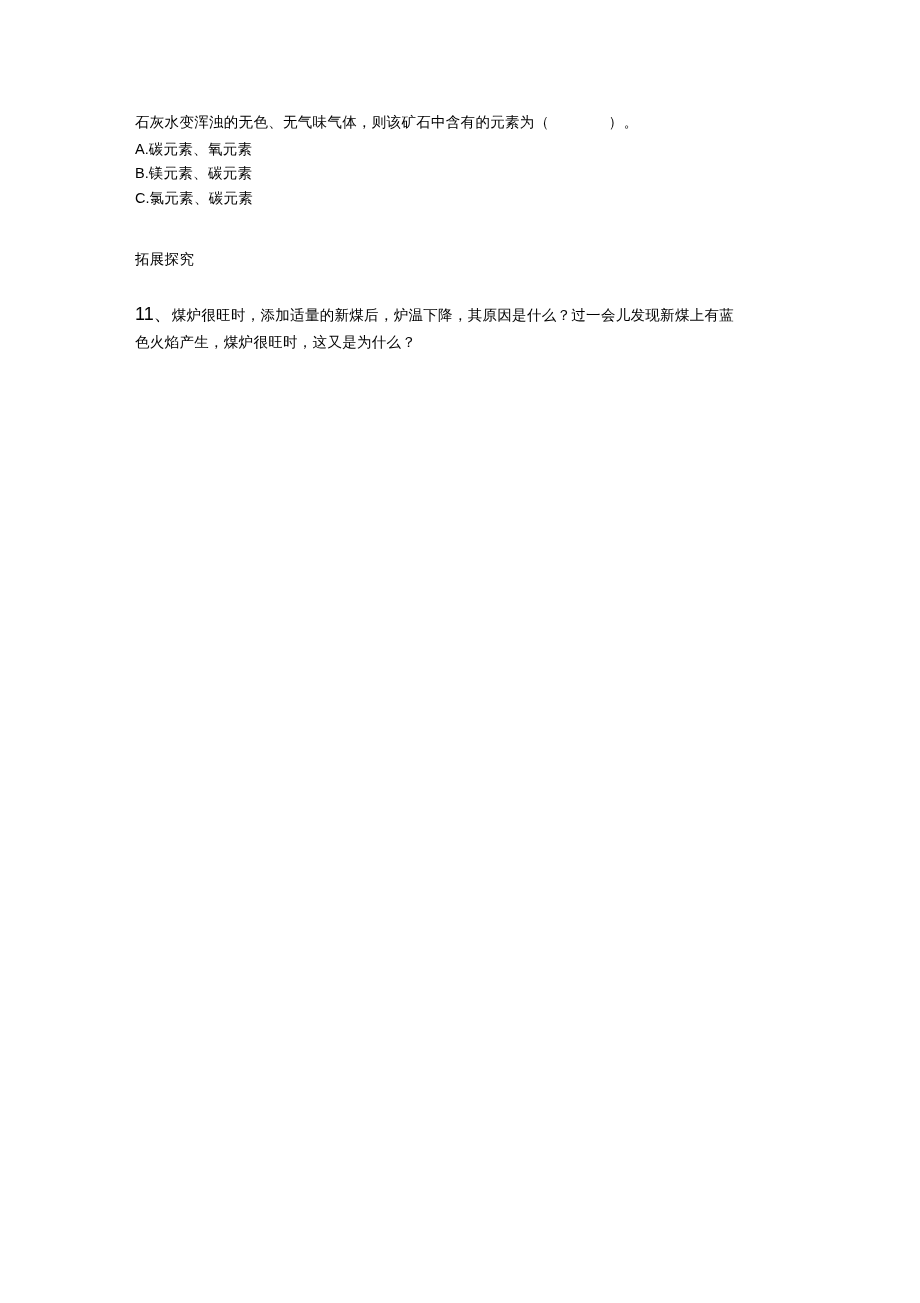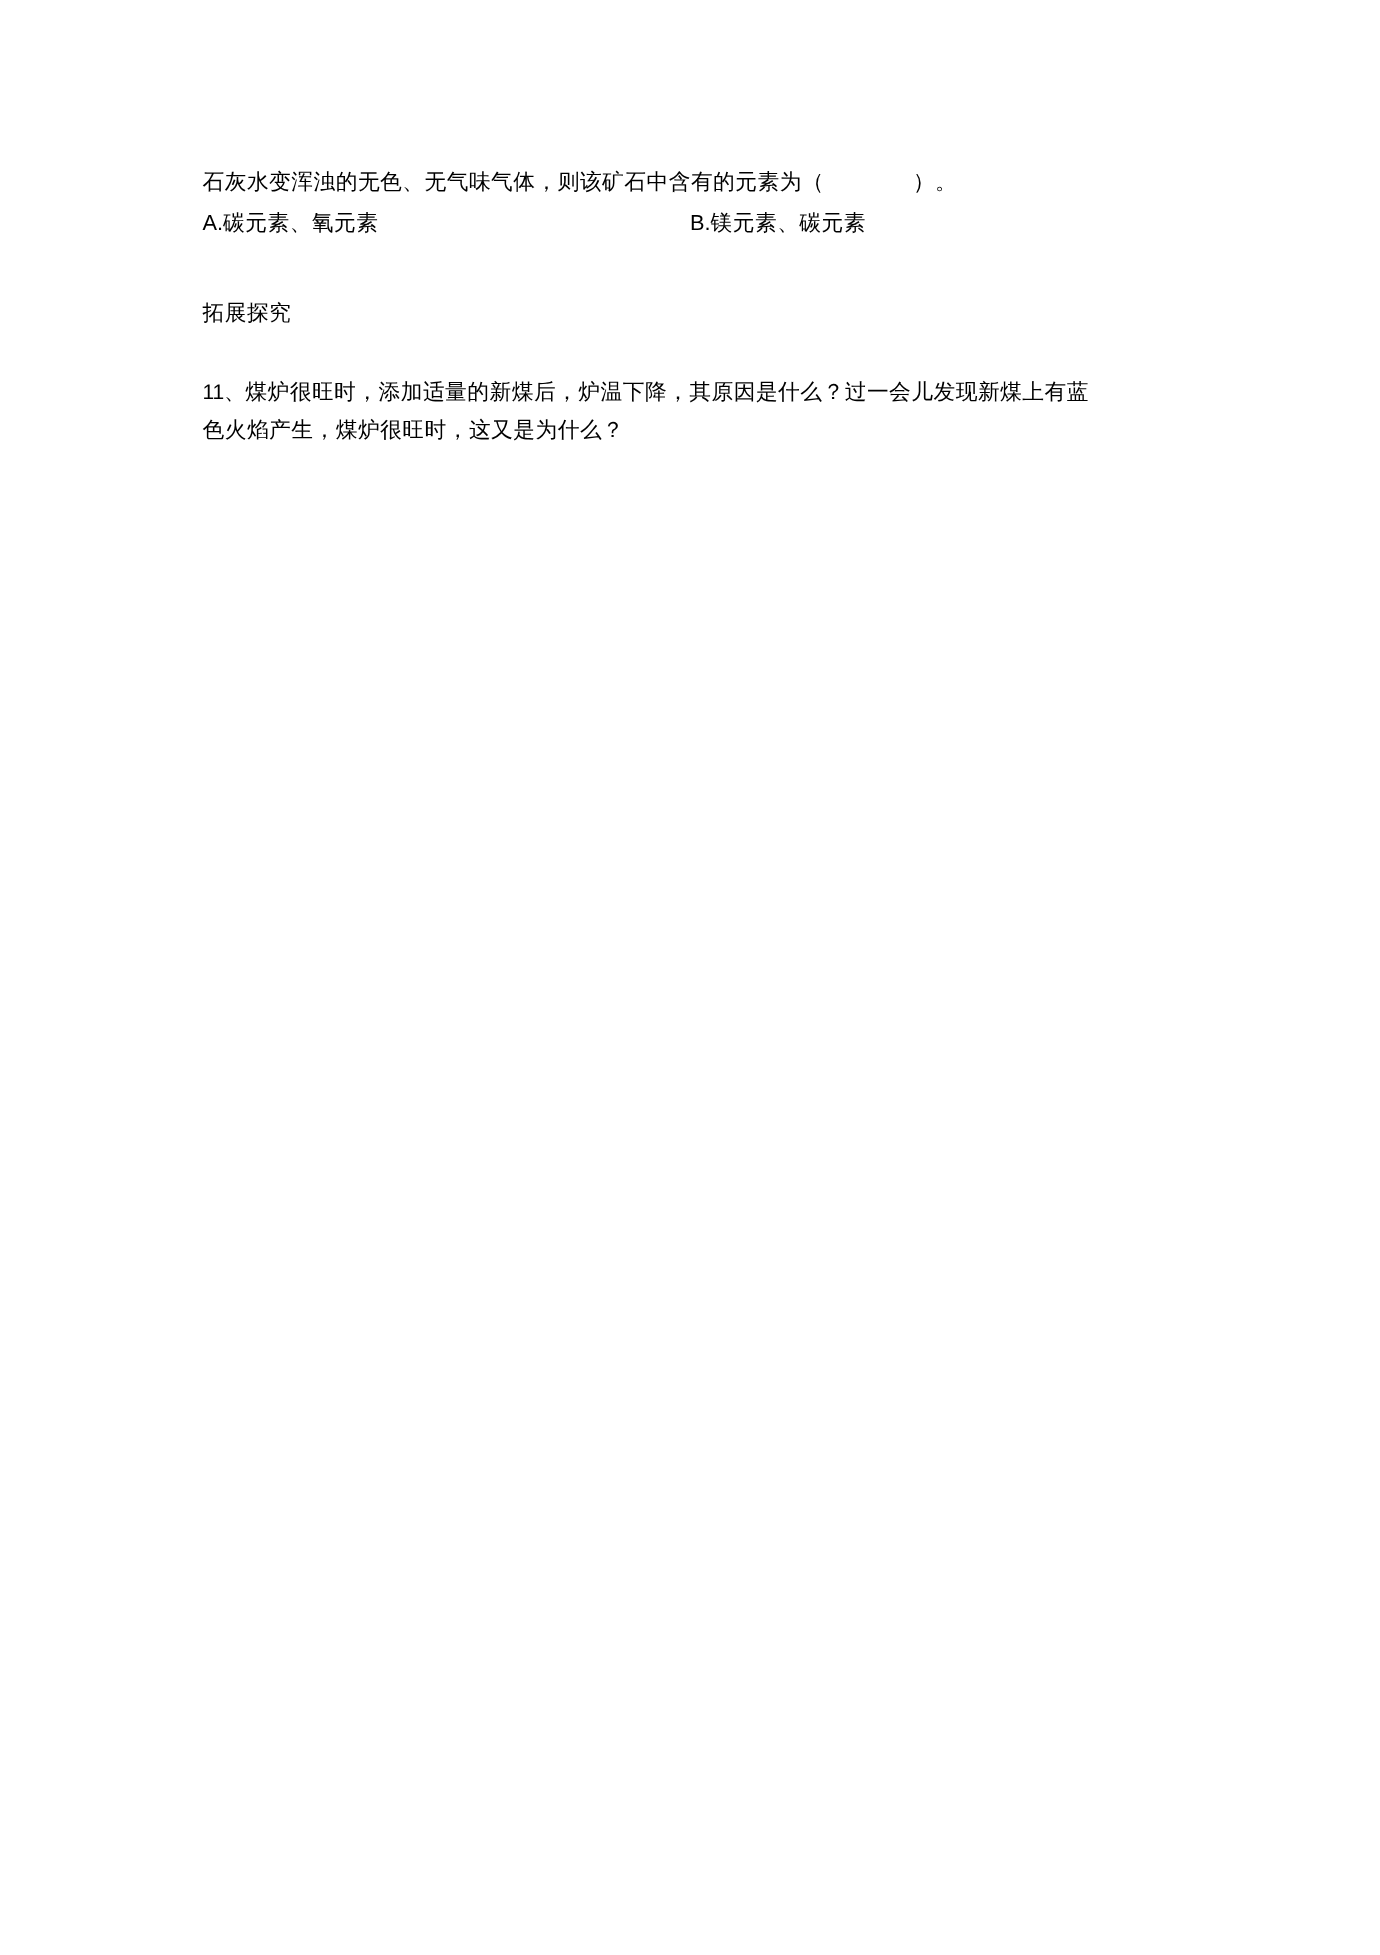--- a/index.html
+++ b/index.html
@@ -18,38 +18,39 @@
     line-height: 1.7;
     letter-spacing: 0.3px;
   }
   .q-stem {
     text-align: justify;
   }
   .options {
     display: flex;
     flex-wrap: wrap;
     margin-top: 2px;
+    flex-direction: column;
   }
   .opt {
     width: 50%;
     box-sizing: border-box;
   }
   .opt .label {
     font-family: Arial, "Helvetica Neue", sans-serif;
     font-size: 14.5px;
     letter-spacing: 0;
   }
   .section-title {
     text-align: left;
     margin-top: 36px;
     margin-bottom: 28px;
   }
   .q11-number {
     font-family: Arial, "Helvetica Neue", sans-serif;
-    font-size: 14px;
+    font-size: 18px;
     letter-spacing: 0;
   }
   .q11 {
     text-align: justify;
   }
   .q11-line2 {
     
   }
 </style>
 </head>
@@ -59,20 +60,23 @@
 
   <div class="q-stem">石灰水变浑浊的无色、无气味气体，则该矿石中含有的元素为（　　　　）。</div>
 
   <div class="options">
     <div class="opt">
       <span class="label">A.</span><span>碳元素、氧元素</span>
     </div>
     <div class="opt">
       <span class="label">B.</span><span>镁元素、碳元素</span>
     </div>
+    <div class="opt">
+      <span class="label">C.</span><span>氯元素、碳元素</span>
+    </div>
   </div>
 
   <div class="section-title">拓展探究</div>
 
   <div class="q11">
     <span class="q11-number">11、</span><span>煤炉很旺时，添加适量的新煤后，炉温下降，其原因是什么？过一会儿发现新煤上有蓝</span>
   </div>
   <div class="q11 q11-line2">色火焰产生，煤炉很旺时，这又是为什么？</div>
 
 </div>

